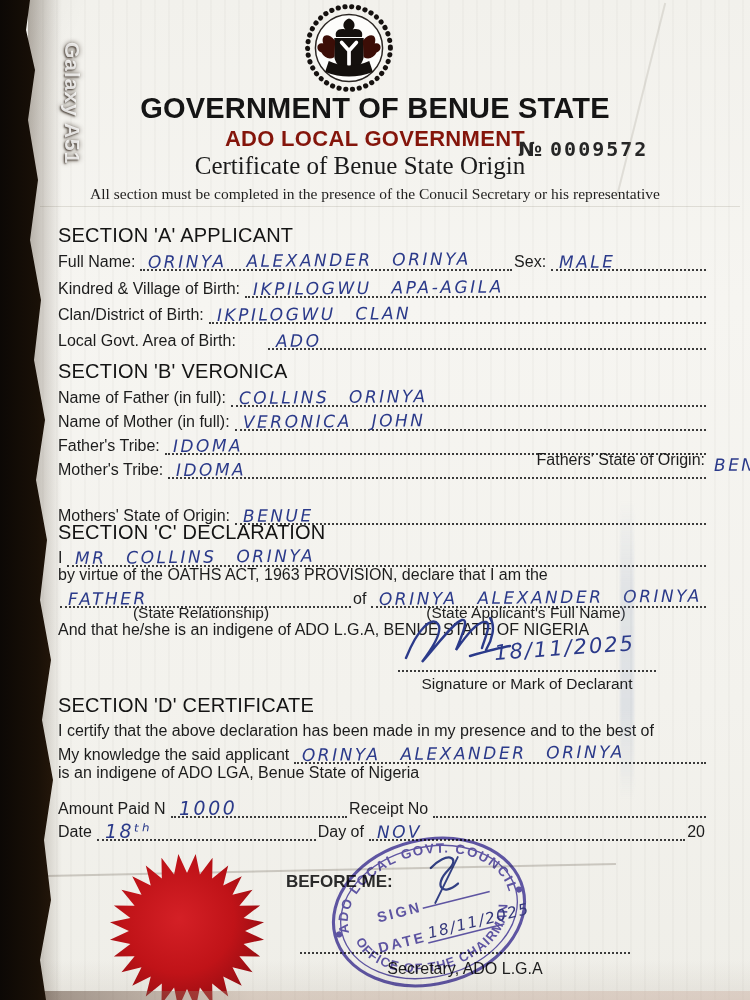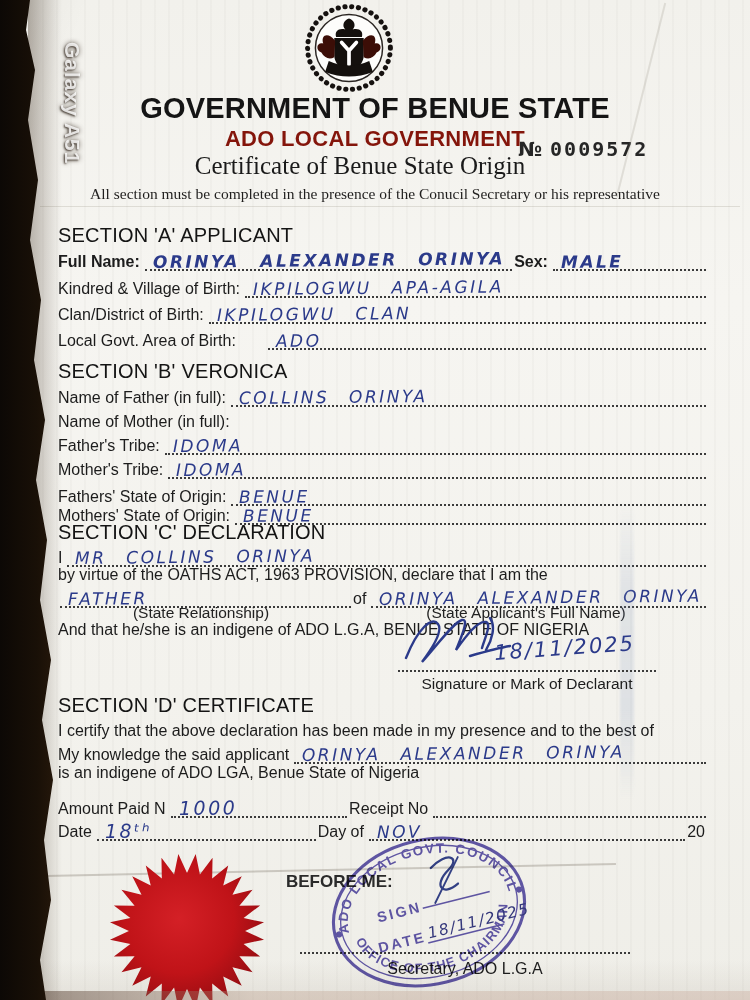--- a/index.html
+++ b/index.html
@@ -108,21 +108,21 @@
   </g>
 </svg>
 
 <div class="abs gov-title">GOVERNMENT OF BENUE STATE</div>
 <div class="abs ado-title">ADO LOCAL GOVERNMENT</div>
 <div class="abs serial"><span class="no">№</span><span>0009572</span></div>
 <div class="abs cert-title">Certificate of Benue State Origin</div>
 <div class="abs note">All section must be completed in the presence of the Conucil Secretary or his representative</div>
 
 <div class="abs sec-title" style="left:58px;top:224px;">SECTION 'A' APPLICANT</div>
-<div class="frow" style="top:249px;font-weight:bold;">
+<div class="frow" style="top:249px;">
   <span class="lbl">Full Name:</span>
   <span class="dots" style="flex:2.4;">
       <i class="hw">ORINYA ALEXANDER ORINYA</i>
     </span>
   <span class="lbl">Sex:</span>
   <span class="dots" style="flex:1;">
       <i class="hw">MALE</i>
     </span>
 </div>
 <div class="frow" style="top:276px;">
@@ -146,34 +146,37 @@
 
 <div class="abs sec-title" style="left:58px;top:360px;">SECTION 'B' VERONICA</div>
 <div class="frow" style="top:385px;">
   <span class="lbl">Name of Father (in full):</span>
   <span class="dots">
       <i class="hw">COLLINS ORINYA</i>
     </span>
 </div>
 <div class="frow" style="top:409px;">
   <span class="lbl">Name of Mother (in full):</span>
+  <span class="dots">
+      <i class="hw">VERONICA JOHN</i>
+    </span>
 </div>
 <div class="frow" style="top:433px;">
   <span class="lbl">Father's Tribe:</span>
   <span class="dots">
       <i class="hw">IDOMA</i>
     </span>
 </div>
 <div class="frow" style="top:457px;">
   <span class="lbl">Mother's Tribe:</span>
   <span class="dots">
       <i class="hw">IDOMA</i>
     </span>
 </div>
-<div class="frow" style="top:484px;">
+<div class="frow" style="top:452px;flex-direction:column;">
   <span class="lbl">Fathers' State of Origin:</span>
   <span class="dots">
       <i class="hw">BENUE</i>
     </span>
 </div>
 <div class="frow" style="top:503px;">
   <span class="lbl">Mothers' State of Origin:</span>
   <span class="dots">
       <i class="hw">BENUE</i>
     </span>

